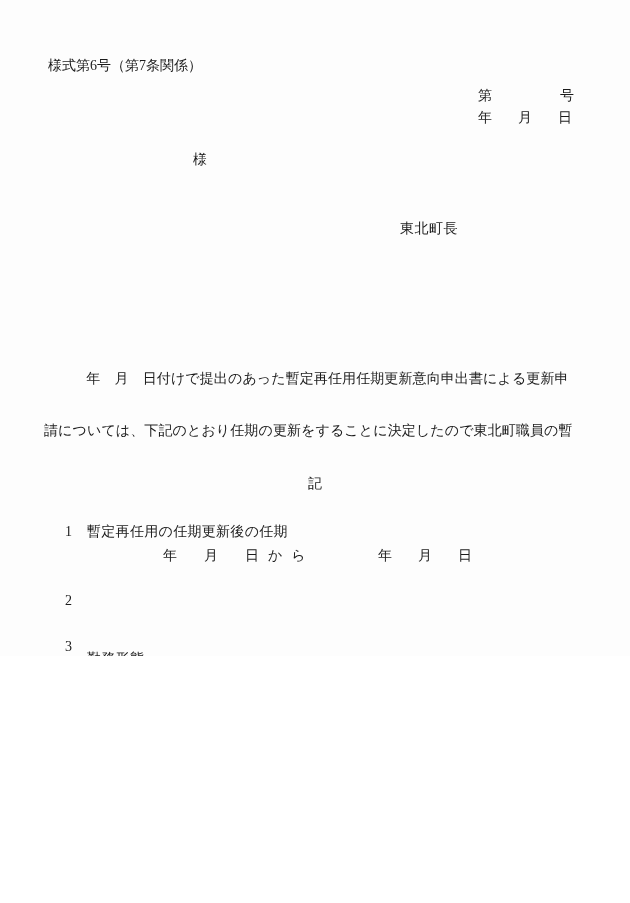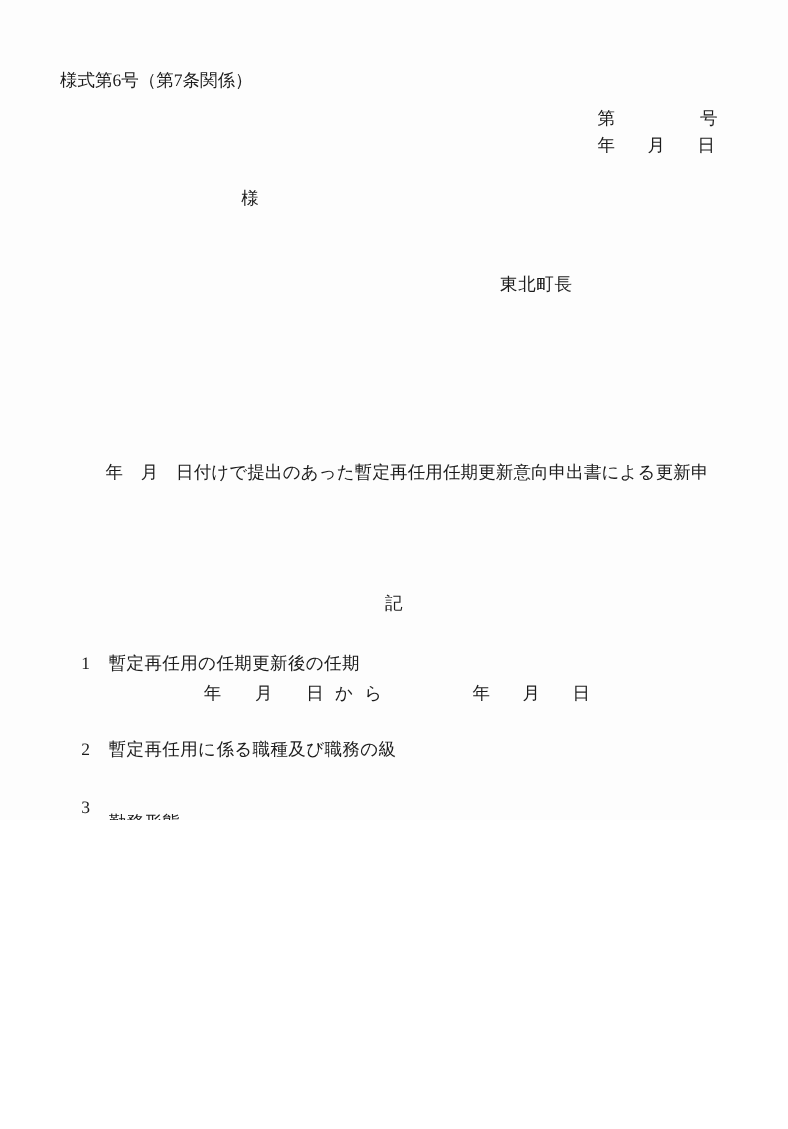--- a/index.html
+++ b/index.html
@@ -35,21 +35,21 @@
   .sender         { left: 400px; top: 222px; letter-spacing: 0.5px; }
 
   .doc-title {
     left: 0; top: 290px; width: 630px;
     text-align: center;
     letter-spacing: 1px;
     font-size: 14.5px;
   }
 
   .body-block {
-    left: 32px; top: 339px; width: 545px; text-align: center;
+    left: 44px; top: 339px; width: 545px;
   }
   .body-line {
     font-size: 14px;
     letter-spacing: 0.1px;
     line-height: 23.5px;
     white-space: pre;
   }
 
   .record-heading {
     left: 0; top: 477px; width: 630px;
@@ -88,34 +88,34 @@
   <span class="abs hdr-month">月</span>
   <span class="abs hdr-day">日</span>
 
   <span class="abs addressee">様</span>
 
   <span class="abs sender">東北町長</span>
 
 
   <div class="abs body-block">
     <div class="body-line">　　　年　月　日付けで提出のあった暫定再任用任期更新意向申出書による更新申</div>
+    <div class="body-line">請については、下記のとおり任期の更新をすることに決定したので東北町職員の暫</div>
   </div>
 
   <div class="abs record-heading">記</div>
 
   <span class="abs item-row item1-num">1</span>
   <span class="abs item-row item1-label">暫定再任用の任期更新後の任期</span>
 
   <span class="abs term-fy">年</span>
   <span class="abs term-fm">月</span>
   <span class="abs term-fd">日</span>
   <span class="abs term-kara">から</span>
   <span class="abs term-ty">年</span>
   <span class="abs term-tm">月</span>
   <span class="abs term-td">日</span>
 
   <span class="abs item-row item2-num">2</span>
-  <span class="abs item-row item2-label">暫定再任用に係る職種及び職務の級</span>
 
   <span class="abs item-row item3-num">3</span>
   <span class="abs item-row item3-label">勤務形態</span>
 
 </div>
 
 </body></html>

